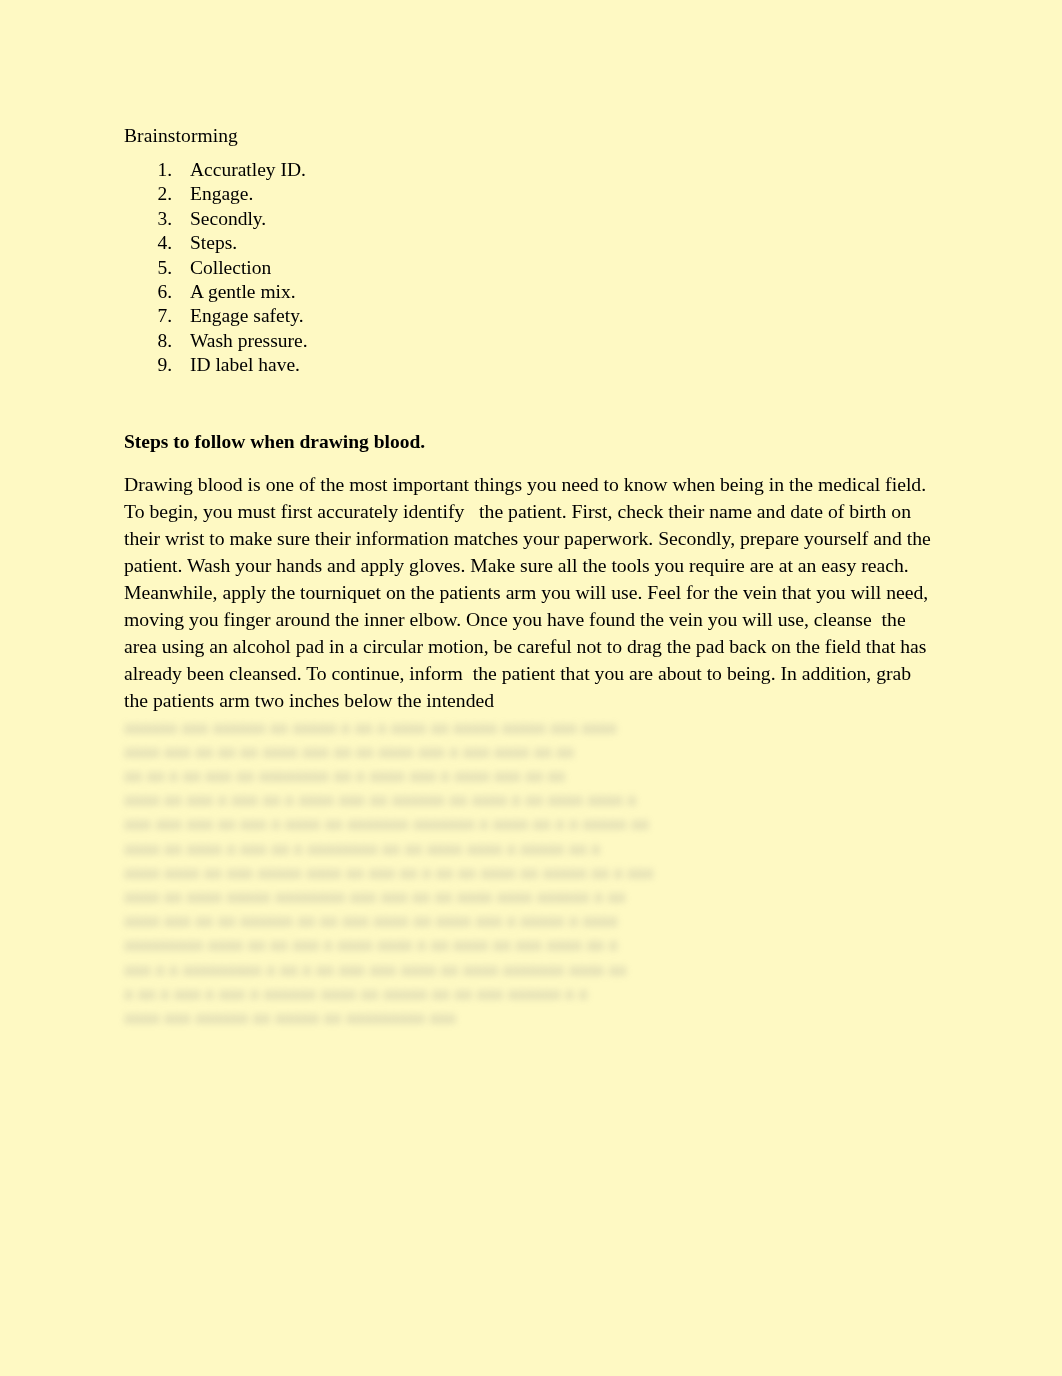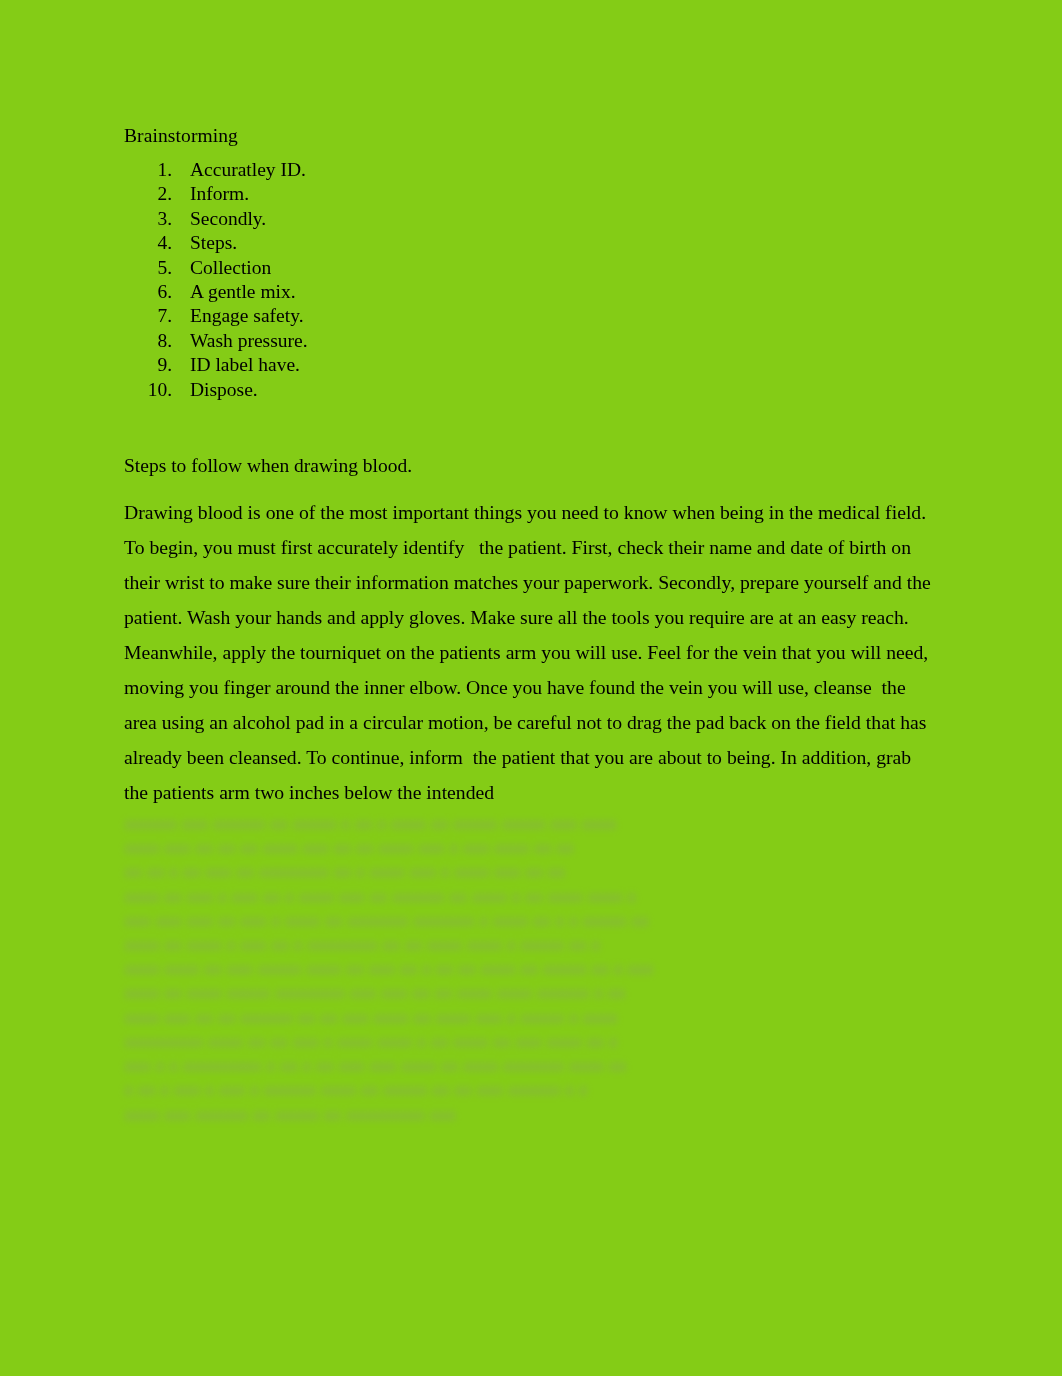--- a/index.html
+++ b/index.html
@@ -17,21 +17,21 @@
     color: #000000;
     -webkit-font-smoothing: antialiased;
   }
 
   .page {
     position: absolute;
     left: 0;
     top: 0;
     width: 1062px;
     height: 1376px;
-    background: #84cc16;
+    background: #fef9c3;
   }
 
   
   .content {
     position: absolute;
     left: 124px;
     top: 124px;
     width: 814px;
   }
 
@@ -66,30 +66,30 @@
   }
   ol.brainstorm-list li .txt {
     display: inline-block;
   }
 
   
   .section-heading {
     margin: 0;
     font-size: 19.5px;
     line-height: 24px;
-    font-weight: normal;
+    font-weight: bold;
   }
 
   .spacer-lg { height: 52px; }
   .spacer-md { height: 17px; }
 
   .body-paragraph {
     margin: 0;
     font-size: 19.7px;
-    line-height: 35px;
+    line-height: 27px;
     text-align: left;
     white-space: pre-wrap;
     width: 816px;
   }
 
   
   .redacted-block {
     position: relative;
     width: 816px;
     margin-top: 0px;
@@ -114,21 +114,21 @@
 <div class="page">
   <div class="content">
 
     <p class="doc-heading">Brainstorming</p>
 
     <ol class="brainstorm-list">
       <li>
         <span class="num">1.</span><span class="txt">Accuratley ID.</span>
       </li>
       <li>
-        <span class="num">2.</span><span class="txt">Inform.</span>
+        <span class="num">2.</span><span class="txt">Engage.</span>
       </li>
       <li>
         <span class="num">3.</span><span class="txt">Secondly.</span>
       </li>
       <li>
         <span class="num">4.</span><span class="txt">Steps.</span>
       </li>
       <li>
         <span class="num">5.</span><span class="txt">Collection</span>
       </li>
@@ -137,23 +137,20 @@
       </li>
       <li>
         <span class="num">7.</span><span class="txt">Engage safety.</span>
       </li>
       <li>
         <span class="num">8.</span><span class="txt">Wash pressure.</span>
       </li>
       <li>
         <span class="num">9.</span><span class="txt">ID label have.</span>
       </li>
-      <li>
-        <span class="num">10.</span><span class="txt">Dispose.</span>
-      </li>
     </ol>
 
     <div class="spacer-lg"></div>
 
     <p class="section-heading">Steps to follow when drawing blood.</p>
 
     <div class="spacer-md"></div>
 
     <p class="body-paragraph">Drawing blood is one of the most important things you need to know when being in the medical field. To begin, you must first accurately identify   the patient. First, check their name and date of birth on their wrist to make sure their information matches your paperwork. Secondly, prepare yourself and the patient. Wash your hands and apply gloves. Make sure all the tools you require are at an easy reach. Meanwhile, apply the tourniquet on the patients arm you will use. Feel for the vein that you will need, moving you finger around the inner elbow. Once you have found the vein you will use, cleanse  the area using an alcohol pad in a circular motion, be careful not to drag the pad back on the field that has already been cleansed. To continue, inform  the patient that you are about to being. In addition, grab the patients arm two inches below the intended</p>
 

